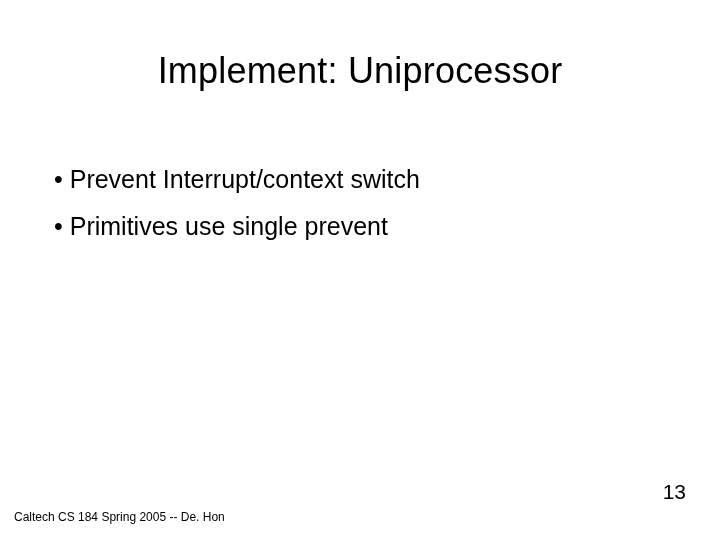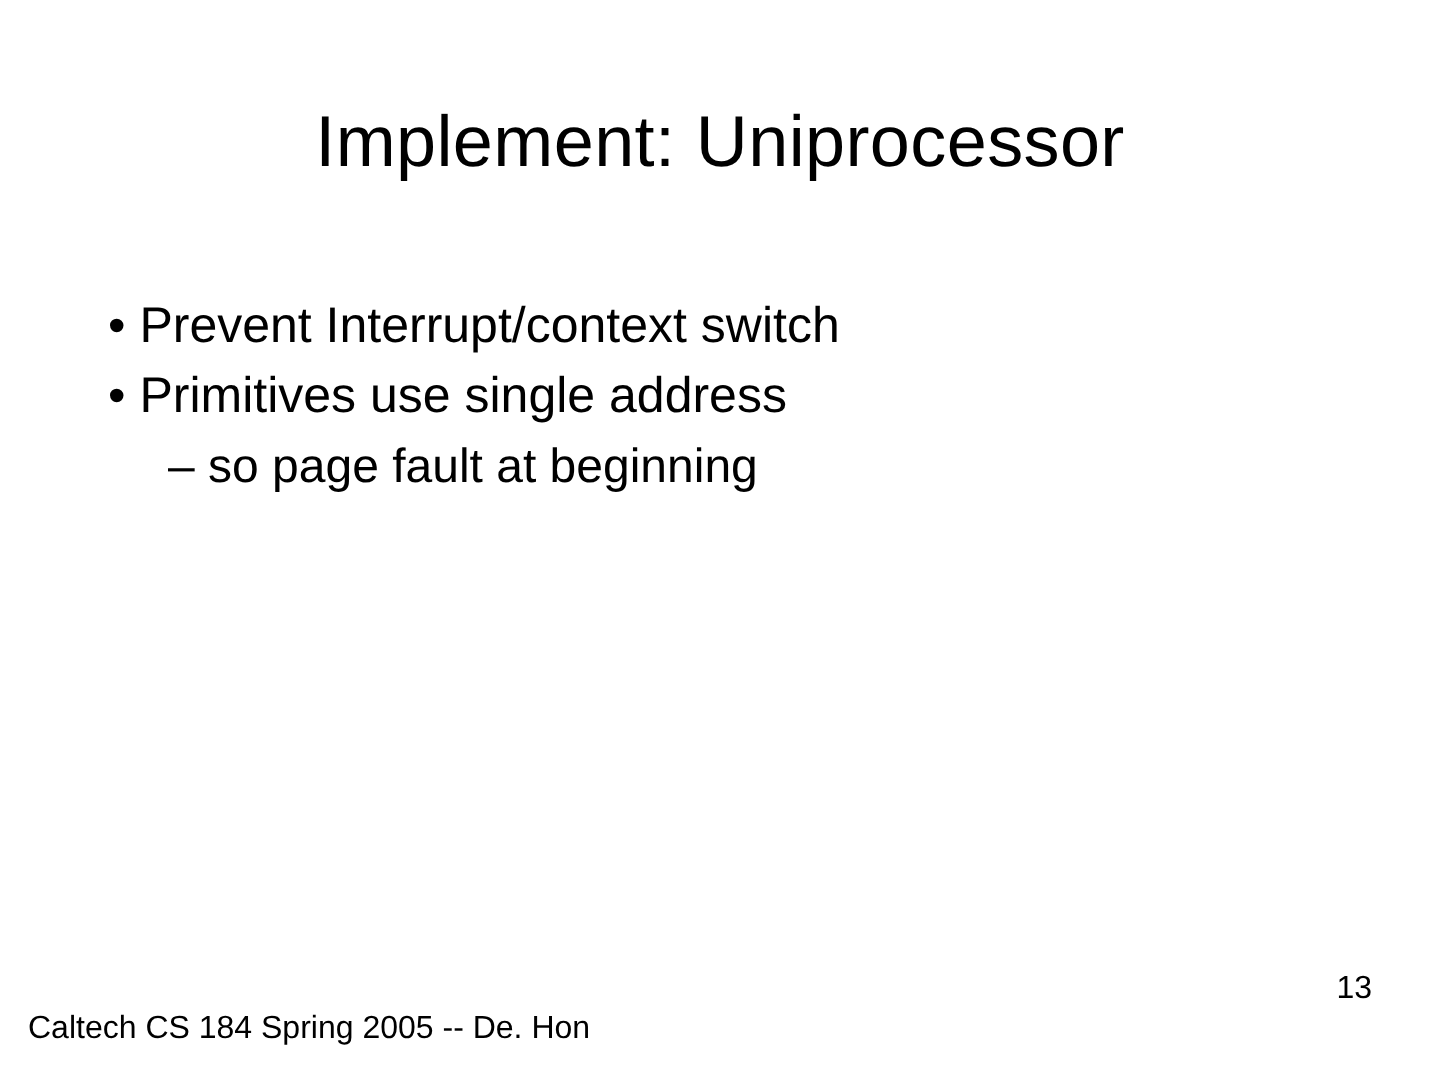--- a/index.html
+++ b/index.html
@@ -30,21 +30,21 @@
   }
   .body {
     position: absolute;
     top: 148px;
     left: 54px;
     right: 40px;
     font-size: 25px;
     line-height: 1.25;
   }
   .lvl1 {
-    margin: 0 0 4px 0;
+    margin: 16px 0 4px 0;
   }
   .lvl1::before {
     content: "• ";
   }
   .lvl2-group {
     margin: 2px 0 6px 30px;
   }
   .lvl2 {
     font-size: 24px;
     margin: 0 0 2px 0;
@@ -52,42 +52,41 @@
   .lvl2::before {
     content: "– ";
   }
   .gap {
     height: 30px;
   }
   .footer {
     position: absolute;
     left: 14px;
     bottom: 16px;
-    font-size: 16px;
+    font-size: 12px;
     color: #000;
   }
   .pagenum {
     position: absolute;
     right: 34px;
     bottom: 36px;
-    font-size: 16px;
+    font-size: 21px;
   }
 </style>
 </head>
 <body>
 
 <div class="slide">
 
   <div class="title">Implement: Uniprocessor</div>
 
   <div class="body">
     <div class="lvl1">Prevent Interrupt/context switch</div>
-    <div class="lvl1">Primitives use single address</div>
+    <div class="lvl1">Primitives use single prevent</div>
     <div class="lvl2-group">
-      <div class="lvl2">so page fault at beginning</div>
     </div>
     <div class="gap"></div>
   </div>
 
   <div class="footer">Caltech CS 184 Spring 2005 -- De. Hon</div>
   <div class="pagenum">13</div>
 
 </div>
 
 </body></html>

